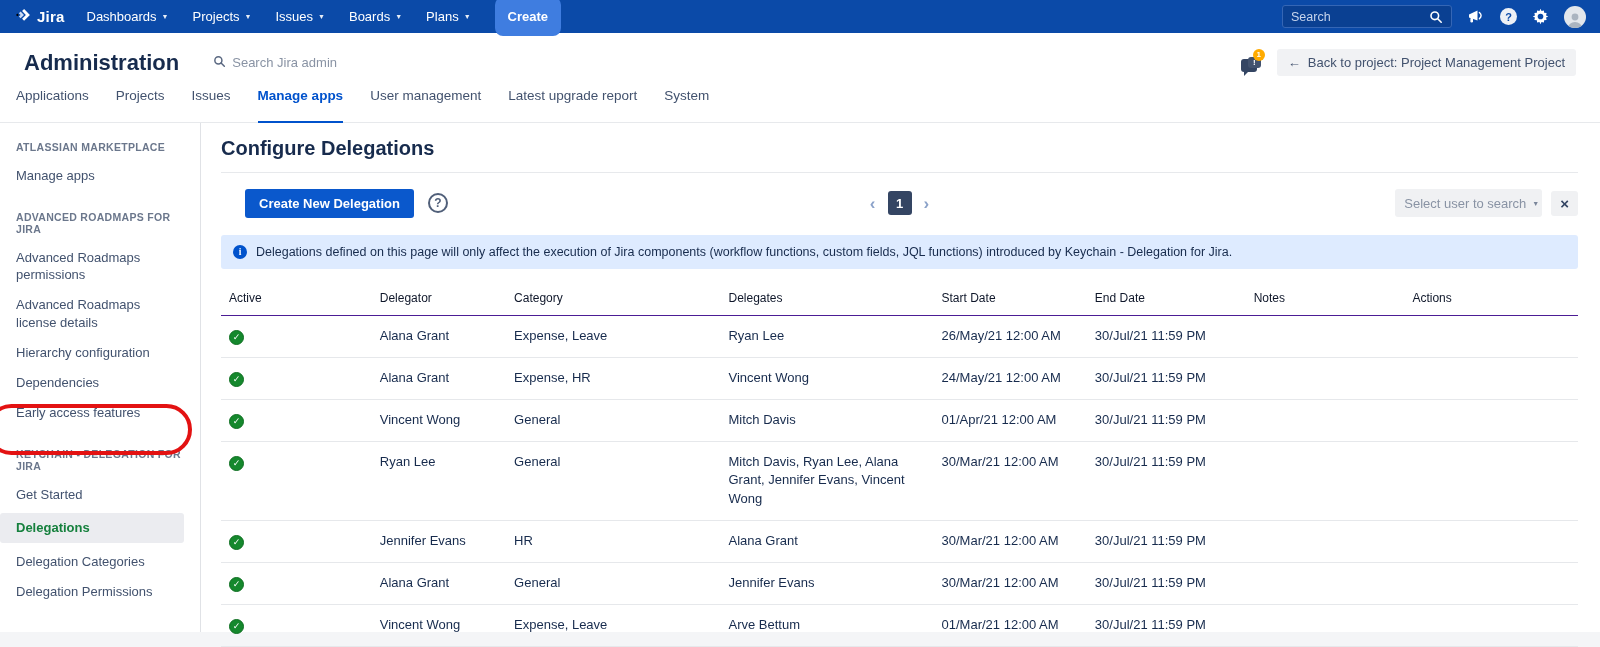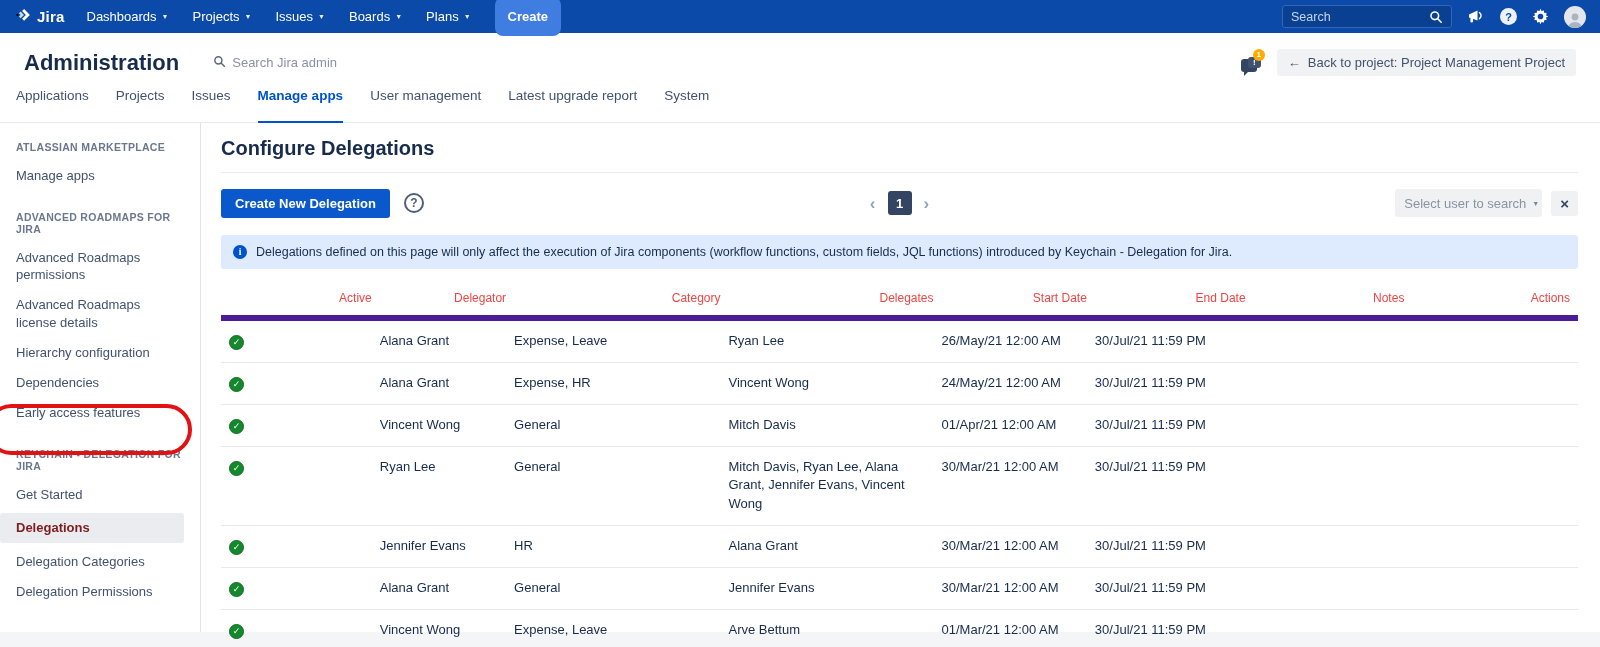--- a/index.html
+++ b/index.html
@@ -101,42 +101,42 @@
     width:201px; border-right:1px solid #e0e2e6; padding:18px 16px 0; flex-shrink:0;
   }
   .side-section { margin-bottom:27px; }
   .side-heading {
     font-size:10.5px; font-weight:700; color:#6b778c; letter-spacing:.3px; margin-bottom:14px;
   }
   .side-item {
     font-size:13px; color:#42526e; margin-bottom:13px; line-height:1.32; cursor:pointer;
   }
   .side-item.selected {
-    background:#ebecf0; color:#7f1d1d; font-weight:600;
+    background:#ebecf0; color:#15803d; font-weight:600;
     margin-left:-16px; padding:6px 10px 6px 16px; border-radius:3px;
     margin-top:-3px; margin-bottom:10px;
   }
 
   .annotation-circle {
     position:absolute; left:-14px; top:404px; width:206px; height:51px;
     border:4px solid #e31212; border-radius:30px; z-index:60; pointer-events:none;
   }
 
   .main { flex:1; padding:14px 22px 0 20px; min-width:0; }
   .page-title {
     font-size:20px; font-weight:700; color:#172b4d; padding-bottom:12px;
     border-bottom:1px solid #e7e9ec;
   }
 
   .toolbar { display:flex; align-items:center; margin-top:15px; height:30px; }
   .toolbar-left { flex:1; display:flex; align-items:center; gap:14px; }
   .toolbar-right { flex:1; display:flex; align-items:center; justify-content:flex-end; gap:9px; }
   .primary-btn {
     background:#0a58cc; color:#fff; border:none; border-radius:3px; font-size:13px;
-    font-weight:700; padding:7px 14px; cursor:pointer; font-family:inherit;
+    font-weight:700; padding:7px 14px; cursor:pointer; font-family:inherit;margin-left:24px;
   }
   .help-circle {
     width:20px; height:20px; border-radius:50%; border:2px solid #505f79; color:#505f79;
     font-size:12px; font-weight:700; display:flex; align-items:center; justify-content:center;
     cursor:pointer;
   }
   .pagination { display:flex; align-items:center; gap:12px; }
   .pg-chev { font-size:17px; font-weight:700; color:#8ba2c9; cursor:pointer; line-height:1; }
   .pg-current {
     width:24px; height:24px; background:#344563; color:#fff; border-radius:3px;
@@ -160,22 +160,22 @@
     display:flex; align-items:center; gap:9px; font-size:12.5px; color:#172b4d;
   }
   .info-icon {
     width:14px; height:14px; border-radius:50%; background:#0052cc; color:#fff;
     font-size:9.5px; font-weight:700; font-family:"Liberation Serif",serif;
     display:flex; align-items:center; justify-content:center; flex-shrink:0;
   }
 
   table { width:100%; border-collapse:collapse; table-layout:fixed; margin-top:17px; }
   th {
-    text-align:right; font-weight:400; color:#ef4444; font-size:12px;
-    padding:5px 8px 10px 0; border-bottom:6px solid #4c1d95; white-space:nowrap;
+    text-align:left; font-weight:400; color:#0f172a; font-size:12px;
+    padding:5px 8px 10px 0; border-bottom:1px solid #4c1d95; white-space:nowrap;
   }
   td {
     font-size:13px; color:#172b4d; padding:11px 8px 11px 0;
     border-bottom:1px solid #e6e8eb; vertical-align:top; line-height:1.45;
   }
   th:first-child, td:first-child { padding-left:8px; }
   .check-badge {
     width:15px; height:15px; border-radius:50%; background:#15882d; color:#fff;
     font-size:9px; font-weight:700; display:inline-flex; align-items:center;
     justify-content:center; border:1px solid #0e6f21;

